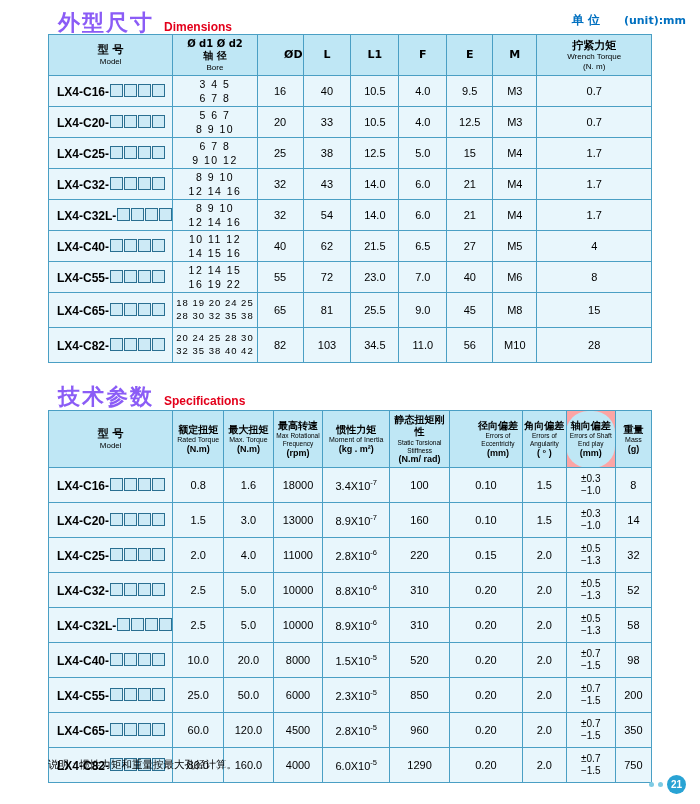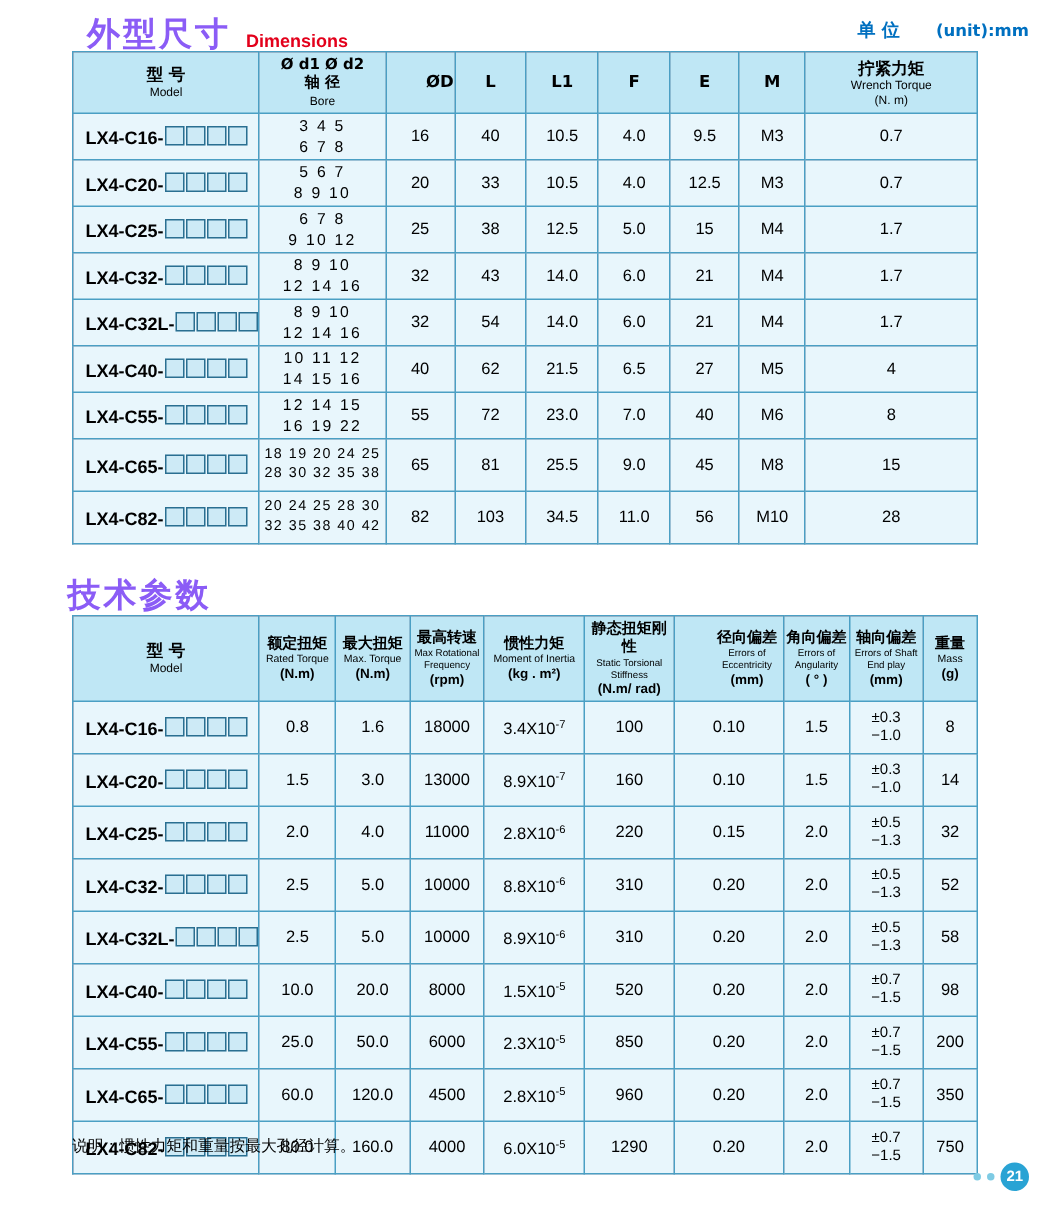--- a/index.html
+++ b/index.html
@@ -262,21 +262,21 @@
         <td class="num">103</td>
         <td class="num">34.5</td>
         <td class="num">11.0</td>
         <td class="num">56</td>
         <td class="num">M10</td>
         <td class="num">28</td>
         </tr>
     </tbody>
   </table>
 
-  <div class="sec-head" style="left:45px;top:386px;flex-direction:column;">
+  <div class="sec-head" style="left:58px;top:386px;">
     <span class="cn">技术参数</span>
     <span class="en">Specifications</span>
   </div>
 
   <table style="left:48px;top:410px;width:604px;">
     <thead>
       <tr>
         <td style="width:110px;height:56px;">
           <div class="hd-cn">型  号</div>
           <div class="hd-en">Model</div>
@@ -309,21 +309,21 @@
         <td style="width:56px;padding-left:24px;">
           <div class="hd-cn" style="font-size:10px;">径向偏差</div>
           <div class="hd-en" style="font-size:6.5px;white-space:normal;">Errors of Eccentricity</div>
           <div class="hd-unit">(mm)</div>
         </td>
         <td style="width:50px;text-align:center;">
           <div class="hd-cn" style="font-size:10px;">角向偏差</div>
           <div class="hd-en" style="font-size:6.5px;white-space:normal;">Errors of Angularity</div>
           <div class="hd-unit">( ° )</div>
         </td>
-        <td style="width:62px;">
+        <td style="width:62px;border-radius:22px;">
           <div class="hd-cn" style="font-size:10px;">轴向偏差</div>
           <div class="hd-en" style="font-size:6.5px;white-space:normal;">Errors of Shaft End play</div>
           <div class="hd-unit">(mm)</div>
         </td>
         <td style="width:44px;">
           <div class="hd-cn" style="font-size:10px;">重量</div>
           <div class="hd-en" style="font-size:7px;">Mass</div>
           <div class="hd-unit">(g)</div>
         </td>
       </tr>

